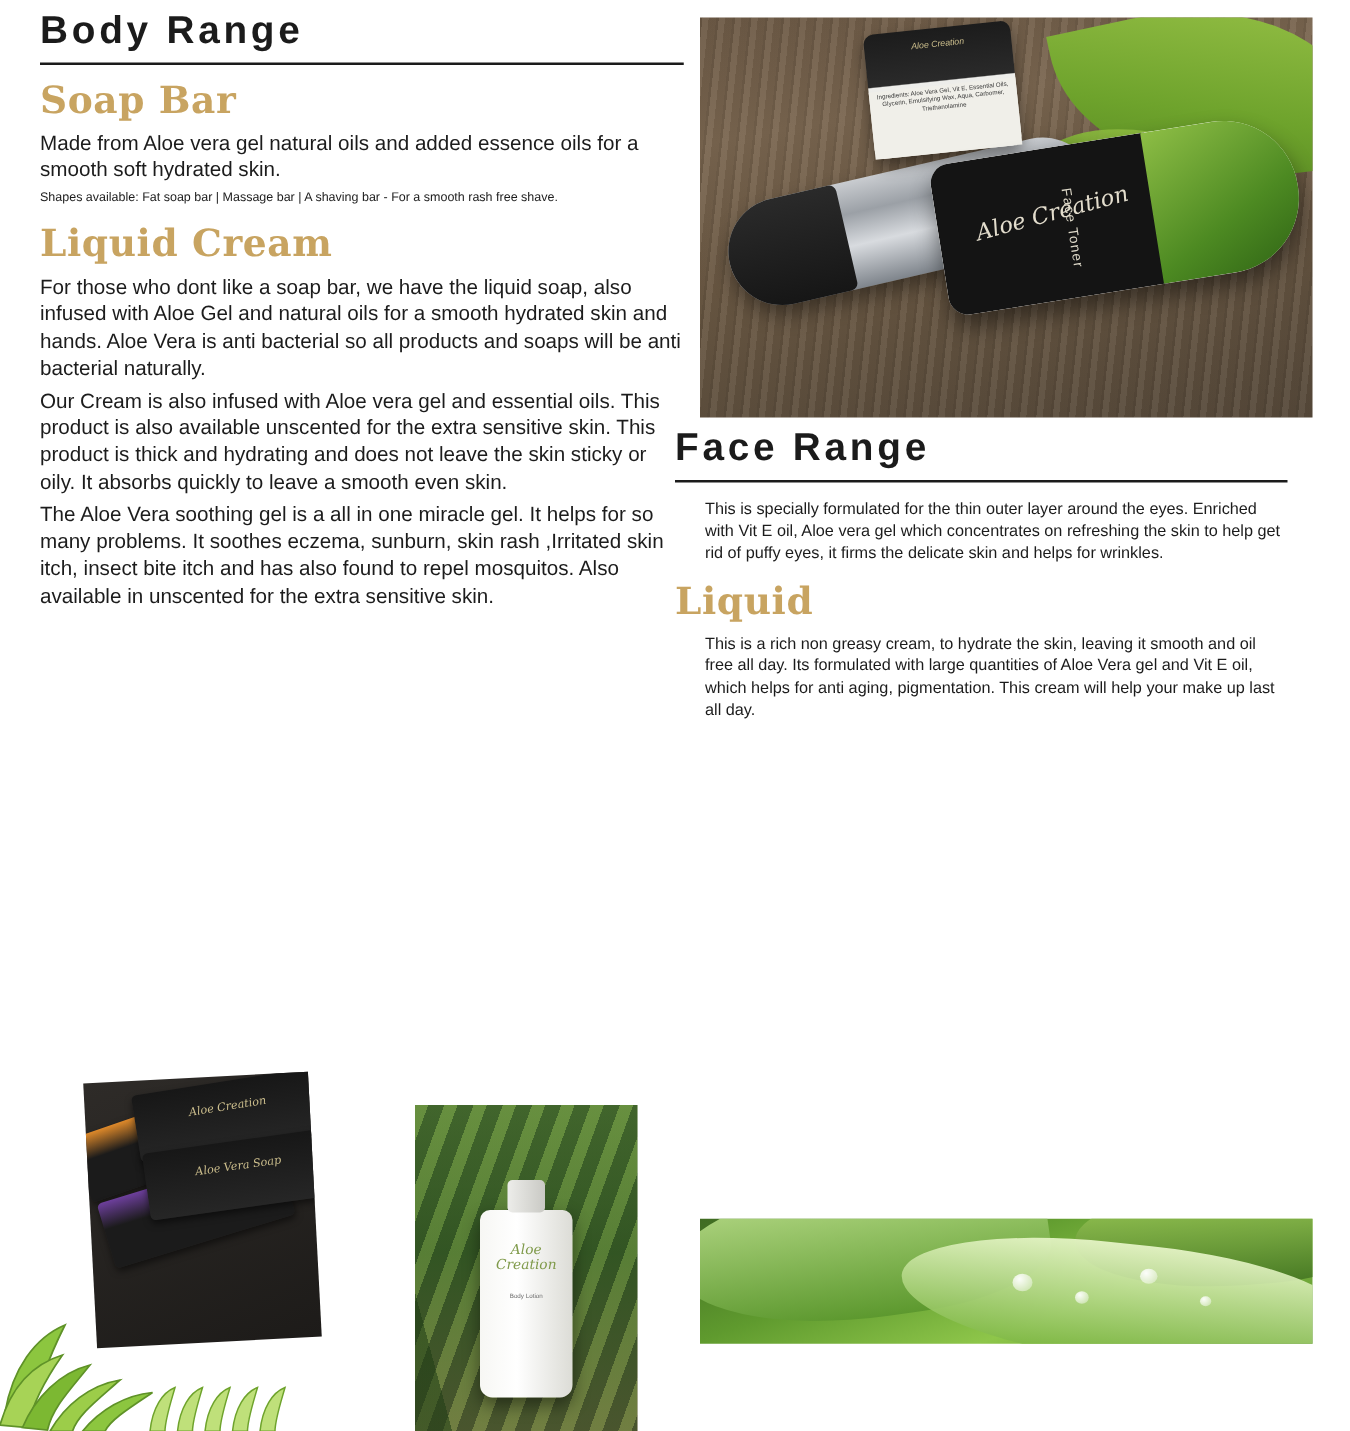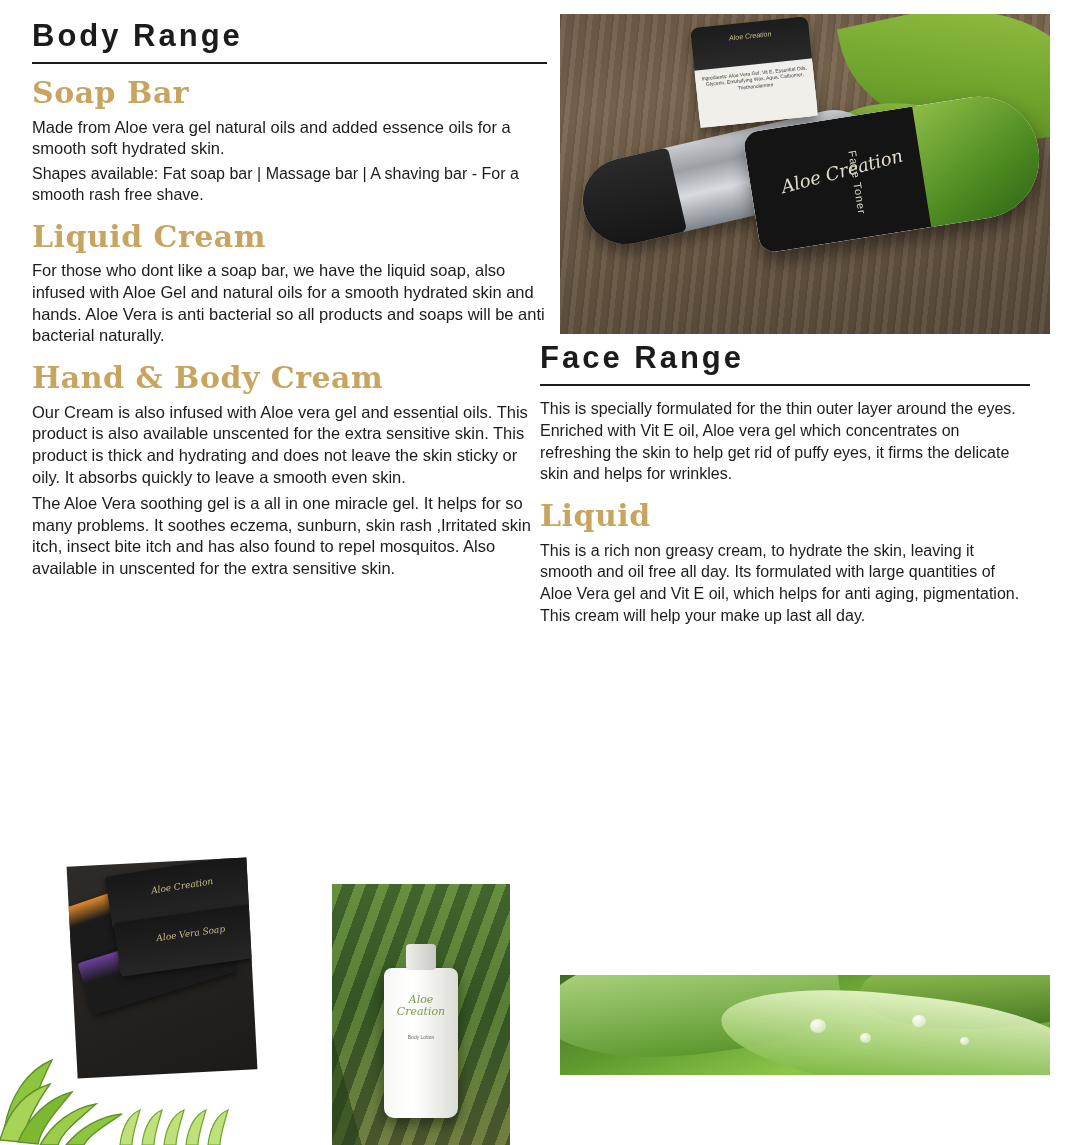--- a/index.html
+++ b/index.html
@@ -16,21 +16,21 @@
   .page {
     position: relative;
     width: 1080px;
     height: 1145px;
   }
 
   
   .col-left {
     position: absolute;
     left: 32px;
-    top: 18px;
+    top: 6px;
     width: 515px;
   }
   .col-right {
     position: absolute;
     left: 540px;
     top: 14px;
     width: 490px;
   }
 
   
@@ -62,27 +62,28 @@
   .product-name.first { margin-top: 6px; }
 
   .body-text {
     font-size: 16.5px;
     line-height: 1.32;
     color: #1c1c1c;
     margin: 0 0 4px 0;
     font-weight: 500;
   }
   .body-text.small {
-    font-size: 16px;
+    font-size: 10px;
     line-height: 1.3;
     margin-top: 0;
   }
   .right .body-text {
-    font-size: 16px;
+    font-size: 13px;
     line-height: 1.36;
+    margin-left: 24px;
   }
 
   
   .photo {
     position: absolute;
     overflow: hidden;
     background: #2b2b2b;
   }
 
   
@@ -281,21 +282,20 @@
       <p class="body-text">Made from Aloe vera gel natural oils and added essence oils for a smooth soft hydrated skin.</p>
       <p class="body-text small">Shapes available:   Fat soap bar |  Massage bar  |  A shaving bar - For a smooth rash free shave.</p>
     </div>
 
     <div>
       <div class="product-name">Liquid Cream</div>
       <p class="body-text">For those who dont like a soap bar, we have the liquid soap, also infused with Aloe Gel and natural oils for a smooth hydrated skin and hands. Aloe Vera is anti bacterial so all products and soaps will be anti bacterial naturally.</p>
     </div>
 
     <div>
-      <div class="product-name">Hand &amp; Body Cream</div>
       <p class="body-text">Our Cream is also infused with Aloe vera gel and essential oils. This product is also available unscented for the extra sensitive skin. This product is thick and hydrating and does not leave the skin sticky or oily.  It absorbs quickly to leave a smooth even skin.</p>
     </div>
 
     <div>
       <p class="body-text">The Aloe Vera soothing gel is a all in one miracle gel. It helps for so many problems. It soothes eczema, sunburn, skin rash ,Irritated skin itch, insect bite itch and has also found to repel mosquitos. Also available in unscented for the extra sensitive skin.</p>
     </div>
   </div>
 
   <div class="col-right right" style="top:340px;">
 

